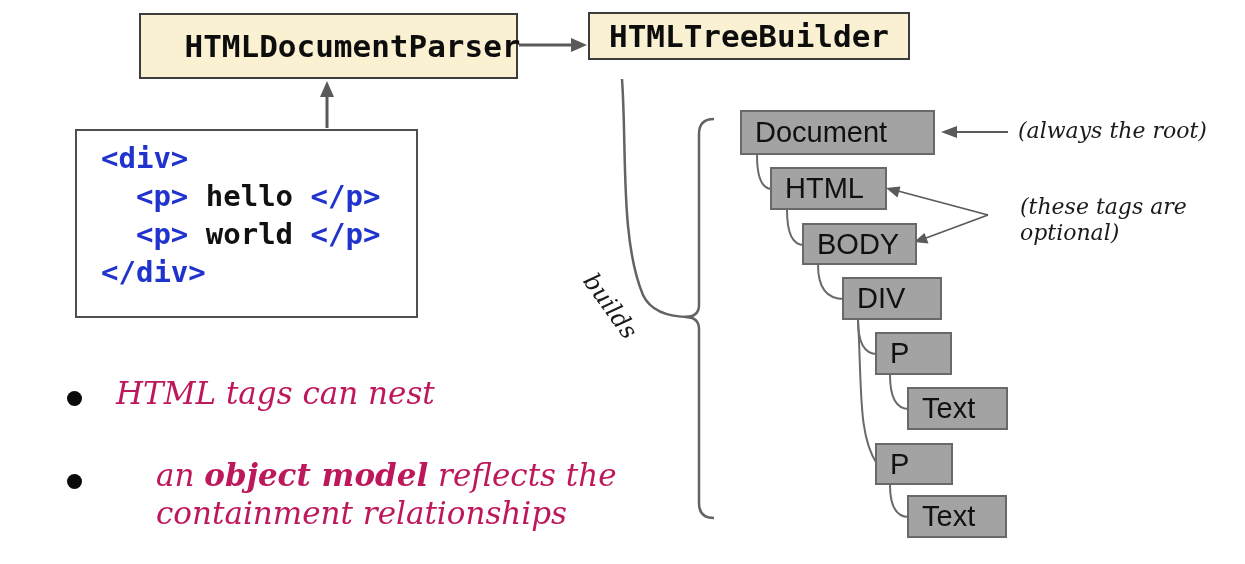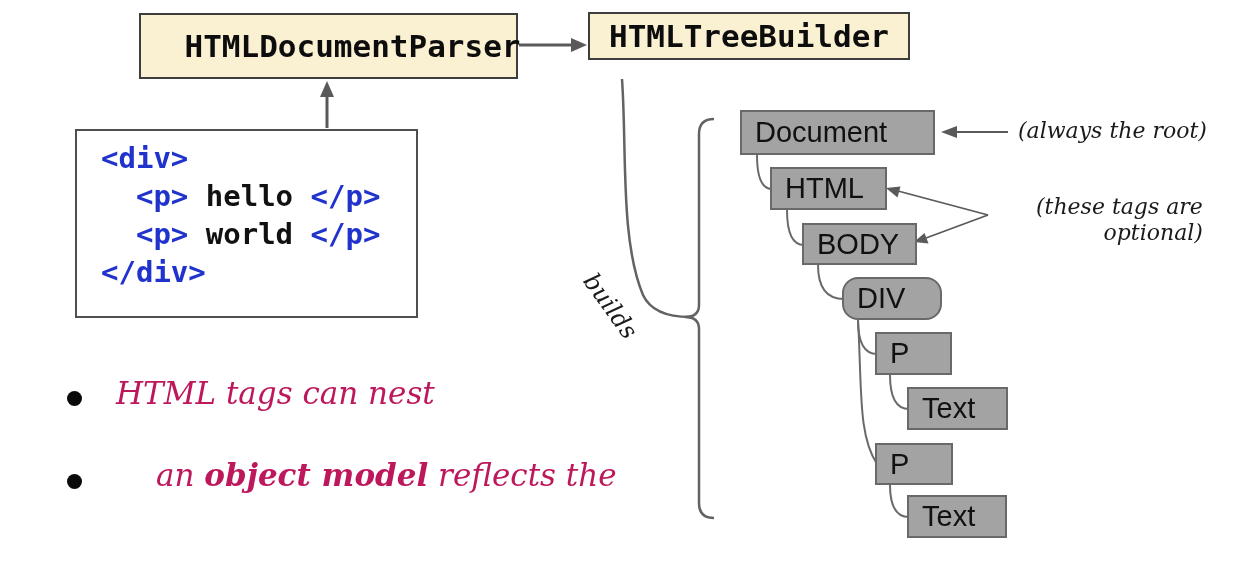--- a/index.html
+++ b/index.html
@@ -23,21 +23,21 @@
   .tag{color:#2033CC;}
   .pln{color:#111;}
   .node{
     position:absolute;z-index:2;background:#a3a3a3;border:2px solid #696969;
     display:flex;align-items:center;box-sizing:border-box;
     font-family:"Liberation Sans",sans-serif;font-size:29px;color:#111;
     padding-left:13px;
   }
   .note{
     position:absolute;z-index:2;font-family:"DejaVu Serif",serif;font-style:italic;
-    font-size:22px;line-height:26px;color:#1a1a1a;white-space:nowrap;text-align:right;
+    font-size:22px;line-height:26px;color:#1a1a1a;white-space:nowrap;
   }
   .builds{
     position:absolute;z-index:2;left:600px;top:268px;
     font-family:"DejaVu Serif",serif;font-style:italic;font-size:24px;color:#1a1a1a;
     transform:rotate(54deg);transform-origin:0 0;white-space:nowrap;
   }
   .bullet-dot{
     position:absolute;z-index:2;width:15px;height:15px;border-radius:50%;background:#0a0a0a;
   }
   .bullet-text{
@@ -96,43 +96,44 @@
 
   <div class="node" style="left:740px;top:110px;width:195px;height:45px;">
     <span>Document</span>
   </div>
   <div class="node" style="left:802px;top:223px;width:115px;height:42px;">
     <span>BODY</span>
   </div>
   <div class="node" style="left:770px;top:167px;width:117px;height:43px;">
     <span>HTML</span>
   </div>
-  <div class="node" style="left:842px;top:277px;width:100px;height:43px;border-radius:16px;">
+  <div class="node" style="left:842px;top:277px;width:100px;height:43px;">
     <span>DIV</span>
   </div>
   <div class="node" style="left:875px;top:332px;width:77px;height:43px;">
     <span>P</span>
   </div>
   <div class="node" style="left:907px;top:387px;width:101px;height:43px;">
     <span>Text</span>
   </div>
   <div class="node" style="left:875px;top:443px;width:78px;height:42px;">
     <span>P</span>
   </div>
   <div class="node" style="left:907px;top:495px;width:100px;height:43px;">
     <span>Text</span>
   </div>
 
   <div class="note" style="left:1018px;top:118px;">(always the root)</div>
-  <div class="note" style="left:1020px;top:194px;margin-left:16px;">
+  <div class="note" style="left:1020px;top:194px;">
     <span>(these tags are</span><br>
     <span>optional)</span>
   </div>
 
   <div class="bullet-dot" style="left:67px;top:391px;"></div>
   <div class="bullet-text" style="left:116px;top:374px;">HTML tags can nest</div>
 
   <div class="bullet-dot" style="left:67px;top:474px;"></div>
   <div class="bullet-text" style="left:116px;top:456px;margin-left:40px;">
     <span>an </span><b>object model</b><span> reflects the</span><br>
+    <span>containment relationships</span>
   </div>
 
 </div>
 
 </body></html>

